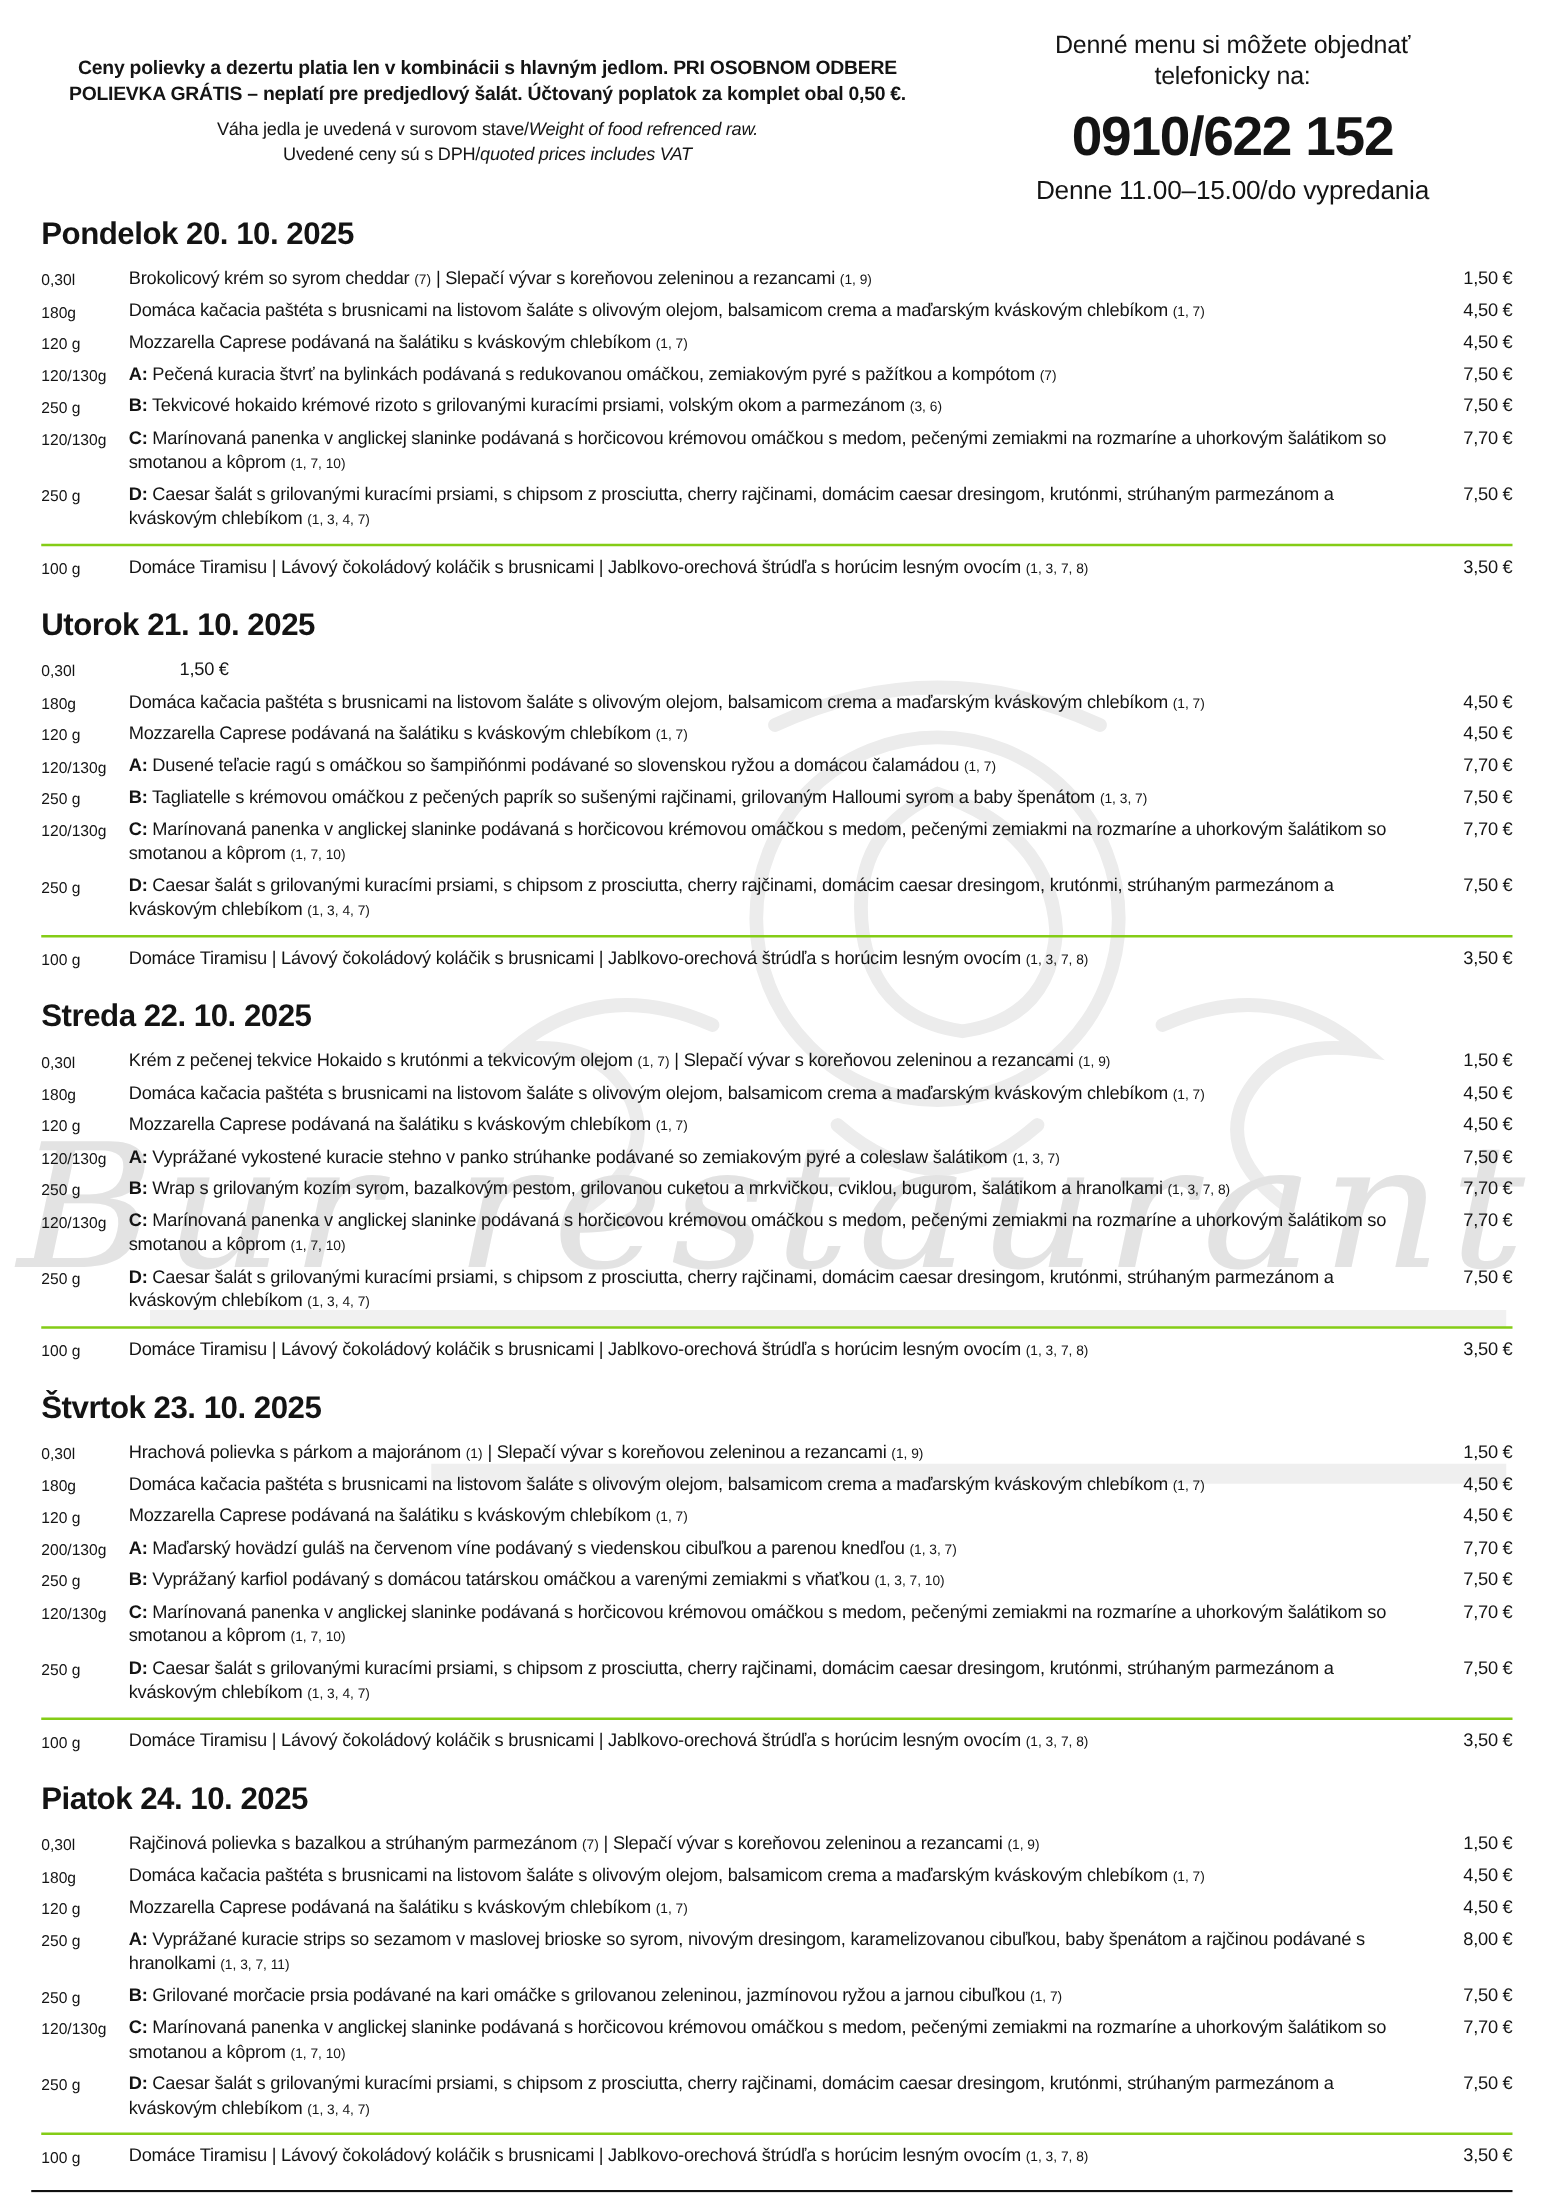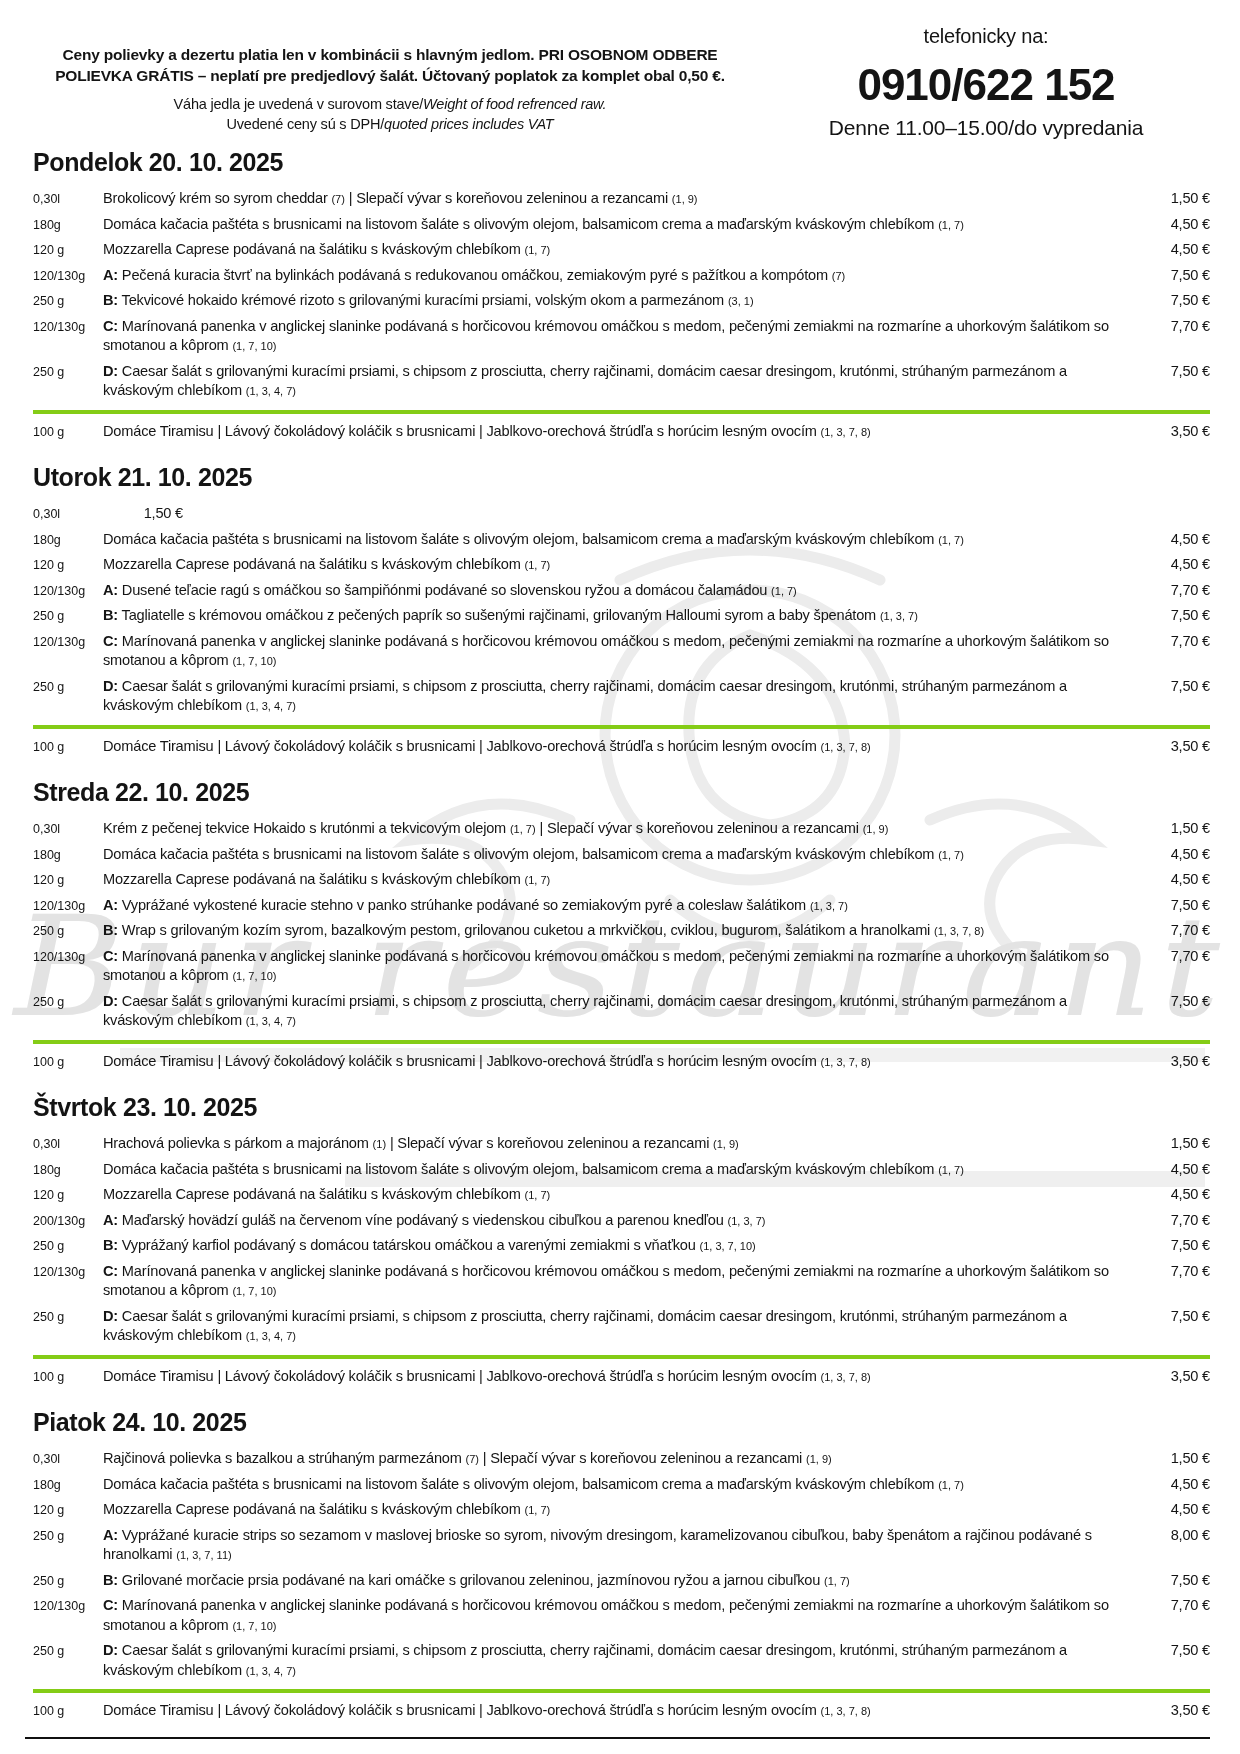--- a/index.html
+++ b/index.html
@@ -27,21 +27,21 @@
   
   .menu{padding:0 30px 0 33px;margin-top:4px;}
   .day-title{font-size:25px;font-weight:700;letter-spacing:-.4px;margin:21px 0 12px 0;}
   .day:first-child .day-title{margin-top:8px;}
   .row{display:flex;align-items:flex-start;margin-bottom:5px;font-size:14.6px;line-height:19.5px;letter-spacing:-.2px;}
   .w{width:70px;flex:0 0 70px;font-size:12.5px;padding-top:1px;letter-spacing:0;}
   .d{flex:1;padding-right:14px;}
   .v{font-weight:700;}
   .al{font-size:11px;letter-spacing:0;}
   .p{flex:0 0 80px;width:80px;text-align:right;white-space:nowrap;}
-  .dessert{border-top:4px solid #84cc16;margin-top:8px;padding-top:8px;justify-content:flex-end;}
+  .dessert{border-top:2px solid #84cc16;margin-top:8px;padding-top:8px;justify-content:flex-end;}
   
   .ftr{margin:15px 30px 0 25px;border-top:2px solid #101010;padding-top:7px;
        font-size:10.7px;line-height:15.5px;letter-spacing:-.1px;color:#1b1b1b;}
 </style>
 </head>
 <body>
 
 <div class="page">
 
   <div class="wm">
@@ -63,20 +63,21 @@
   <div class="content">
 
     <div class="hdr">
       <div class="hdr-left">
         <div class="hdr-bold">Ceny polievky a dezertu platia len v kombinácii s hlavným jedlom. PRI OSOBNOM ODBERE</div>
         <div class="hdr-bold">POLIEVKA GRÁTIS – neplatí pre predjedlový šalát. Účtovaný poplatok za komplet obal 0,50 €.</div>
         <div class="hdr-note"><span>Váha jedla je uvedená v surovom stave/</span><span class="it">Weight of food refrenced raw.</span></div>
         <div class="hdr-note" style="margin-top:1px"><span>Uvedené ceny sú s DPH/</span><span class="it">quoted prices includes VAT</span></div>
       </div>
       <div class="hdr-right">
+        <div class="order-line">Denné menu si môžete objednať</div>
         <div class="order-line">telefonicky na:</div>
         <div class="phone">0910/622 152</div>
         <div class="hours">Denne 11.00–15.00/do vypredania</div>
       </div>
     </div>
 
     <div class="menu" id="menu-days">
         <section class="day">
           <h2 class="day-title">Pondelok 20. 10. 2025</h2>
           <div class="row">
@@ -94,21 +95,21 @@
             <span class="d"><span>Mozzarella Caprese podávaná na šalátiku s kváskovým chlebíkom <span class="al">(1, 7)</span></span></span>
             <span class="p">4,50 €</span>
           </div>
           <div class="row">
             <span class="w">120/130g</span>
             <span class="d"><b class="v">A:</b> <span>Pečená kuracia štvrť na bylinkách podávaná s redukovanou omáčkou, zemiakovým pyré s pažítkou a kompótom <span class="al">(7)</span></span></span>
             <span class="p">7,50 €</span>
           </div>
           <div class="row">
             <span class="w">250 g</span>
-            <span class="d"><b class="v">B:</b> <span>Tekvicové hokaido krémové rizoto s grilovanými kuracími prsiami, volským okom a parmezánom <span class="al">(3, 1)</span></span></span>
+            <span class="d"><b class="v">B:</b> <span>Tekvicové hokaido krémové rizoto s grilovanými kuracími prsiami, volským okom a parmezánom <span class="al">(3, 6)</span></span></span>
             <span class="p">7,50 €</span>
           </div>
           <div class="row">
             <span class="w">120/130g</span>
             <span class="d"><b class="v">C:</b> <span>Marínovaná panenka v anglickej slaninke podávaná s horčicovou krémovou omáčkou s medom, pečenými zemiakmi na rozmaríne a uhorkovým šalátikom so smotanou a kôprom <span class="al">(1, 7, 10)</span></span></span>
             <span class="p">7,70 €</span>
           </div>
           <div class="row">
             <span class="w">250 g</span>
             <span class="d"><b class="v">D:</b> <span>Caesar šalát s grilovanými kuracími prsiami, s chipsom z prosciutta, cherry rajčinami, domácim caesar dresingom, krutónmi, strúhaným parmezánom a kváskovým chlebíkom <span class="al">(1, 3, 4, 7)</span></span></span>

